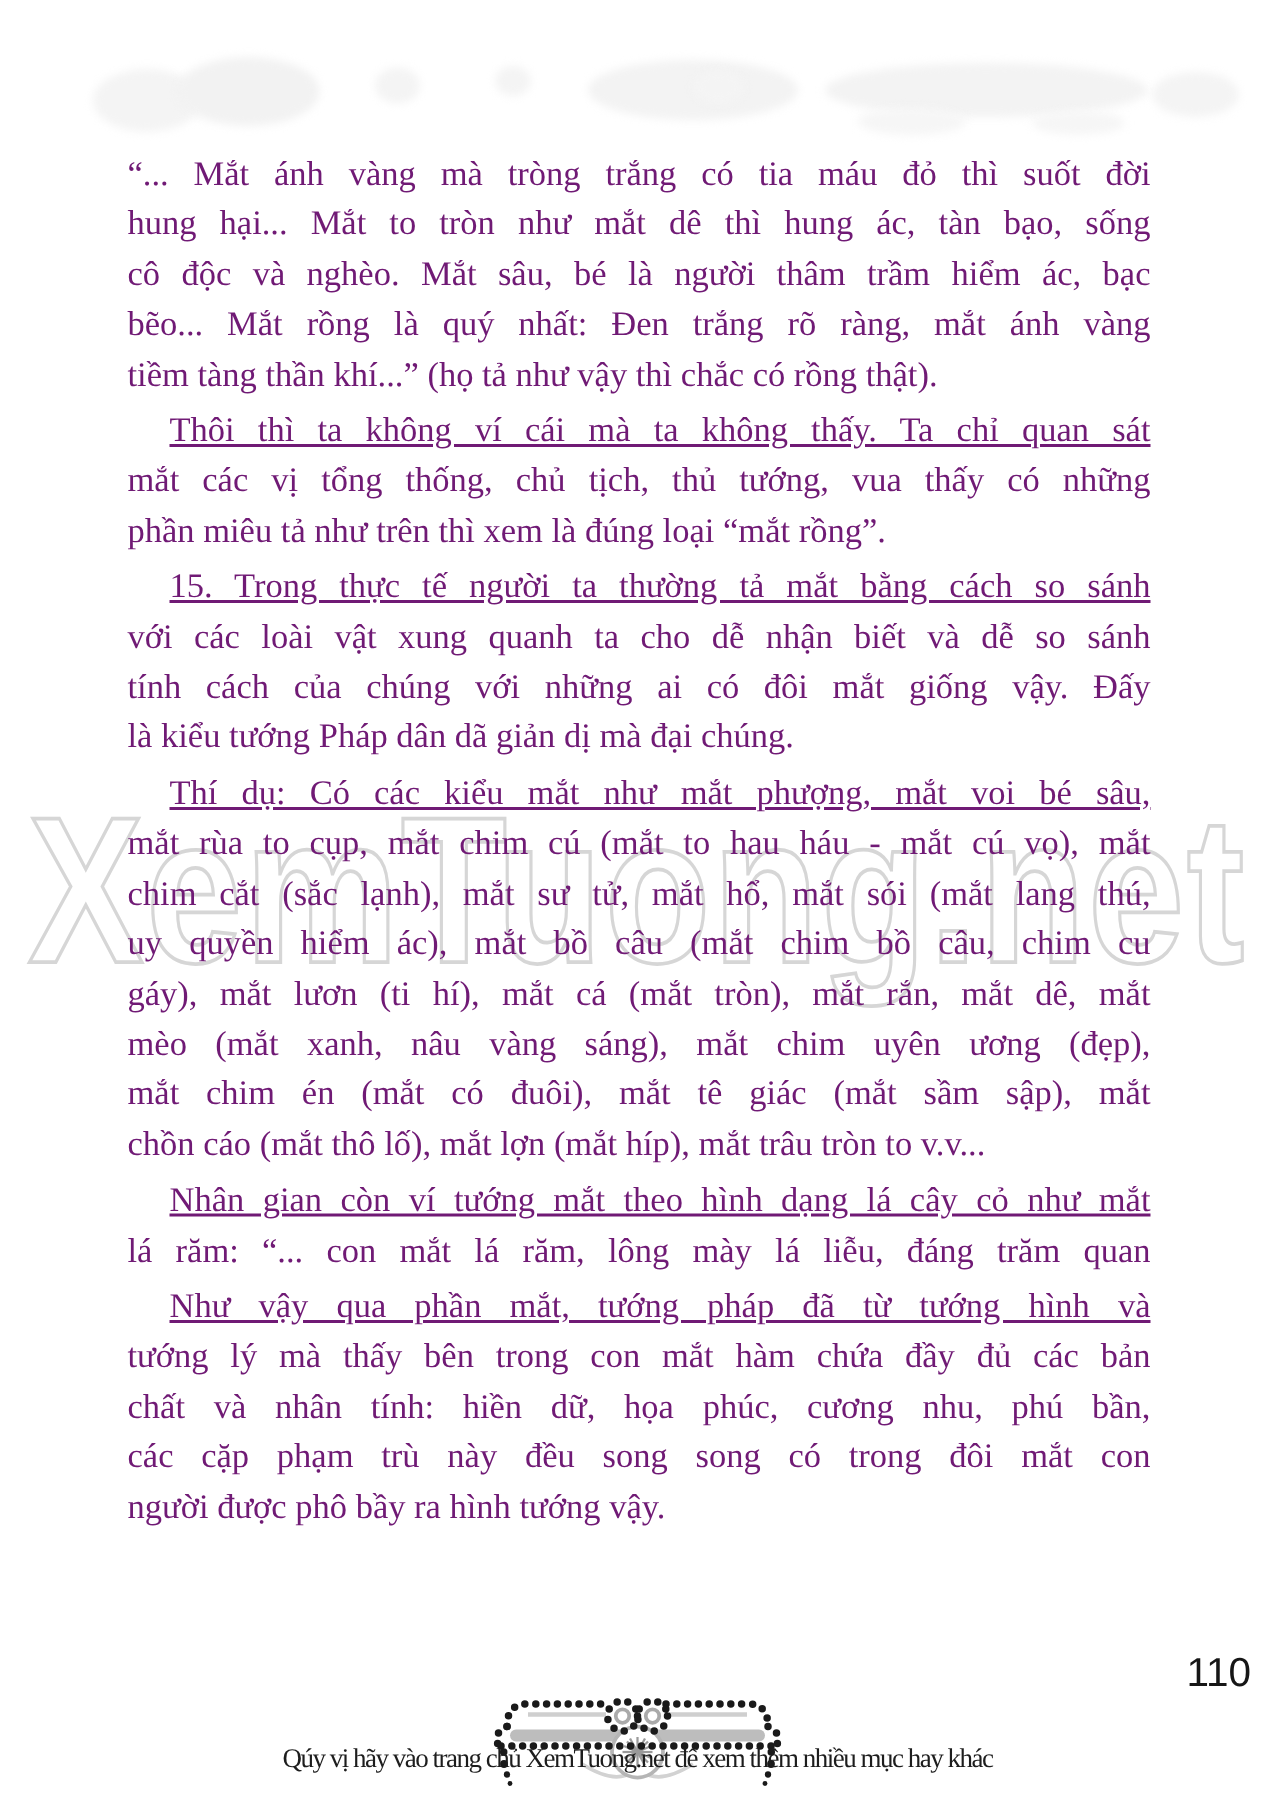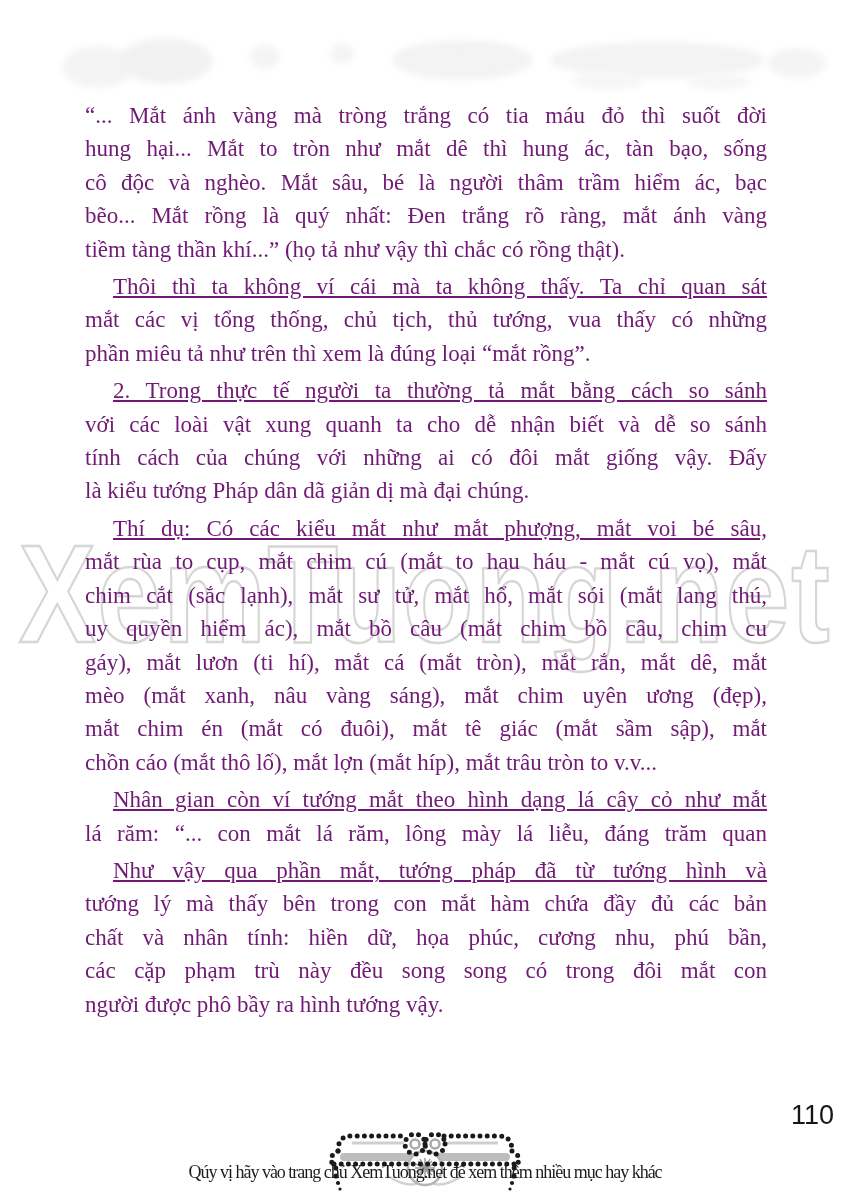--- a/index.html
+++ b/index.html
@@ -120,21 +120,21 @@
         <div class="line">cô độc và nghèo. Mắt sâu, bé là người thâm trầm hiểm ác, bạc</div>
         <div class="line">bẽo... Mắt rồng là quý nhất: Đen trắng rõ ràng, mắt ánh vàng</div>
         <div class="line last">tiềm tàng thần khí...” (họ tả như vậy thì chắc có rồng thật).</div>
       </div>
       <div class="paragraph indent">
         <div class="line">Thôi thì ta không ví cái mà ta không thấy. Ta chỉ quan sát</div>
         <div class="line">mắt các vị tổng thống, chủ tịch, thủ tướng, vua thấy có những</div>
         <div class="line last">phần miêu tả như trên thì xem là đúng loại “mắt rồng”.</div>
       </div>
       <div class="paragraph indent">
-        <div class="line">2. Trong thực tế người ta thường tả mắt bằng cách so sánh</div>
+        <div class="line">15. Trong thực tế người ta thường tả mắt bằng cách so sánh</div>
         <div class="line">với các loài vật xung quanh ta cho dễ nhận biết và dễ so sánh</div>
         <div class="line">tính cách của chúng với những ai có đôi mắt giống vậy. Đấy</div>
         <div class="line last">là kiểu tướng Pháp dân dã giản dị mà đại chúng.</div>
       </div>
       <div class="paragraph indent">
         <div class="line">Thí dụ: Có các kiểu mắt như mắt phượng, mắt voi bé sâu,</div>
         <div class="line">mắt rùa to cụp, mắt chim cú (mắt to hau háu - mắt cú vọ), mắt</div>
         <div class="line">chim cắt (sắc lạnh), mắt sư tử, mắt hổ, mắt sói (mắt lang thú,</div>
         <div class="line">uy quyền hiểm ác), mắt bồ câu (mắt chim bồ câu, chim cu</div>
         <div class="line">gáy), mắt lươn (ti hí), mắt cá (mắt tròn), mắt rắn, mắt dê, mắt</div>

